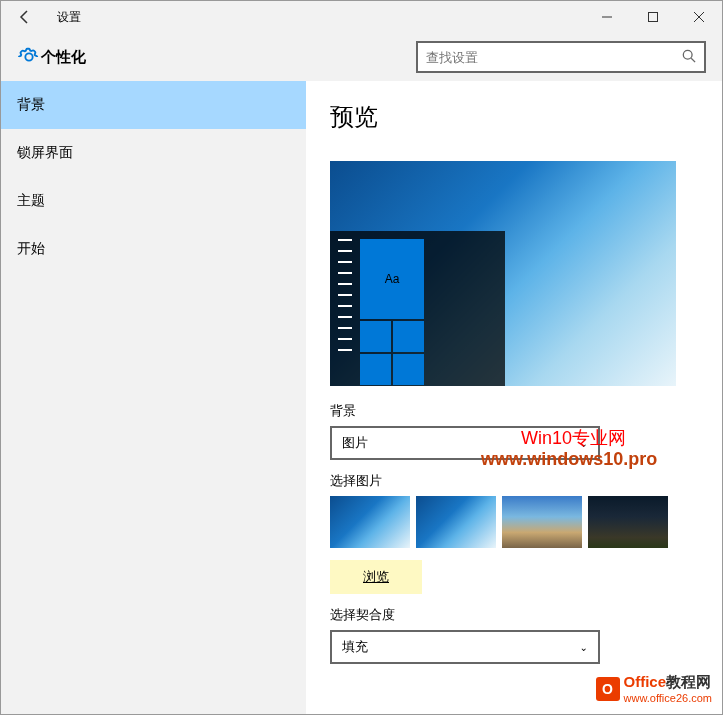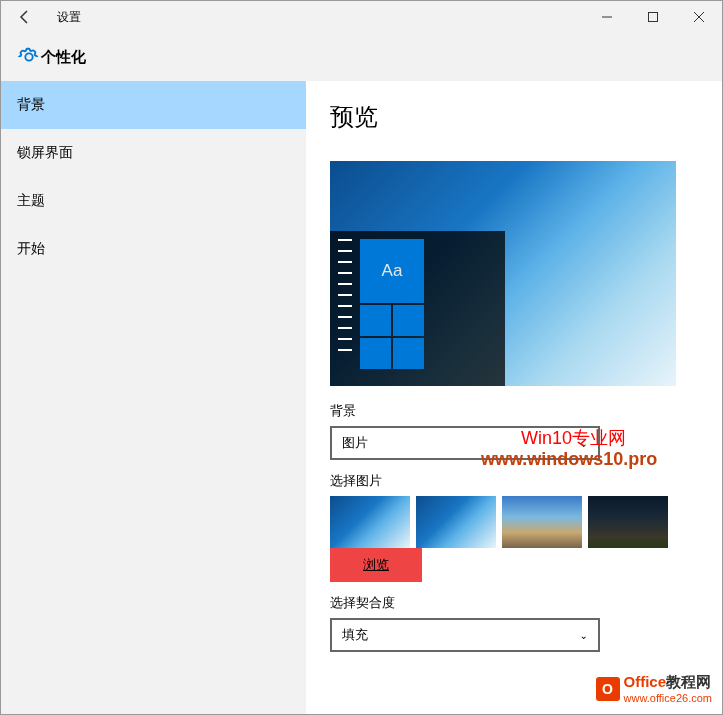--- a/index.html
+++ b/index.html
@@ -24,37 +24,37 @@
     .sidebar-item.active { background: #a6d8ff; }
     
     .main { flex: 1; background: #fff; padding: 20px 24px; overflow-y: auto; }
     .section-title { font-size: 24px; font-weight: 300; margin-bottom: 28px; }
     
     .preview-box { width: 346px; height: 225px; background: linear-gradient(135deg, #0b4d8f 0%, #1976c4 35%, #5db3e8 55%, #a8d8f0 75%, #e8f4fa 100%); position: relative; margin-bottom: 16px; }
     .preview-taskbar { position: absolute; left: 0; bottom: 0; width: 175px; height: 155px; background: rgba(0,0,0,0.75); }
     .start-icons { position: absolute; left: 8px; top: 8px; bottom: 8px; width: 14px; display: flex; flex-direction: column; gap: 9px; }
     .start-icon-line { height: 2px; background: #fff; }
     .tiles { position: absolute; left: 30px; top: 8px; }
-    .tile-big { width: 64px; height: 64px; background: #0078d7; display: flex; align-items: center; justify-content: center; color: #e5e5e5; font-size: 17px; }
+    .tile-big { width: 64px; height: 80px; background: #0078d7; display: flex; align-items: center; justify-content: center; color: #000000; font-size: 12px; }
     .tile-row { display: flex; margin-top: 2px; }
     .tile-sm { width: 31px; height: 31px; background: #0078d7; margin-right: 2px; }
     .sample-window { position: absolute; right: 0; top: 50px; width: 146px; height: 125px; background: #fff; border: 1px solid #ccc; padding: 8px; font-size: 11px; }
     
     .field-label { font-size: 13px; margin-top: 12px; margin-bottom: 6px; }
     .select-box { width: 270px; height: 34px; border: 2px solid #666; background: #fff; display: flex; align-items: center; padding: 0 10px; font-size: 13px; justify-content: space-between; }
     .chevron { font-size: 10px; }
     
     .thumbs { display: flex; gap: 6px; margin-top: 6px; }
     .thumb { width: 80px; height: 52px; }
     .thumb1 { background: linear-gradient(135deg, #0b4d8f 0%, #1976c4 40%, #5db3e8 60%, #e8f4fa 100%); }
     .thumb2 { background: linear-gradient(135deg, #0b4d8f 0%, #1976c4 40%, #5db3e8 60%, #e8f4fa 100%); }
     .thumb3 { background: linear-gradient(180deg, #3a7bc8 0%, #7ab8e0 40%, #c9a872 70%, #7a6548 100%); }
     .thumb4 { background: linear-gradient(180deg, #0a1a2a 0%, #1a2838 40%, #3a3828 80%, #2a3818 100%); }
     
-    .browse-btn { width: 92px; height: 34px; background: #ef4444; border: none; font-size: 13px; margin-top: 0; display: flex; align-items: center; justify-content: center; text-decoration: underline; }
+    .browse-btn { width: 92px; height: 34px; background: #fef9c3; border: none; font-size: 13px; margin-top: 12px; display: flex; align-items: center; justify-content: center; text-decoration: underline; }
     
     .watermark1 { position: absolute; left: 520px; top: 425px; color: #f00; font-size: 18px; font-weight: 500; pointer-events: none; z-index: 10; white-space: nowrap; }
     .watermark2 { position: absolute; left: 480px; top: 448px; color: #c2410c; font-size: 18px; font-weight: 700; pointer-events: none; z-index: 10; white-space: nowrap; }
     .watermark3 { position: absolute; right: 10px; bottom: 10px; z-index: 10; pointer-events: none; display: flex; align-items: center; gap: 4px; }
     .wm-logo { width: 24px; height: 24px; background: #eb3c00; border-radius: 3px; color: #fff; display: flex; align-items: center; justify-content: center; font-weight: bold; font-size: 14px; }
     .wm-text { font-size: 15px; font-weight: bold; }
     .wm-office { color: #eb3c00; } .wm-cn { color: #333; }
     .wm-url { font-size: 11px; color: #eb3c00; }
   </style>
 </head>
@@ -86,20 +86,29 @@
   </div>
 </div>
 
 <div class="header">
   <div class="gear">
     <svg width="22" height="22" viewBox="0 0 24 24">
         <path fill="none" stroke="#0078d7" stroke-width="2" d="M12 8a4 4 0 100 8 4 4 0 000-8zm9 4a1 1 0 00-.6-.9l-1.8-.8a7 7 0 00-.4-1l.7-1.8a1 1 0 00-.2-1.1l-1.4-1.4a1 1 0 00-1.1-.2l-1.8.7a7 7 0 00-1-.4l-.8-1.8A1 1 0 0012 3h-2a1 1 0 00-.9.6l-.8 1.8a7 7 0 00-1 .4l-1.8-.7a1 1 0 00-1.1.2L3 6.7a1 1 0 00-.2 1.1l.7 1.8a7 7 0 00-.4 1l-1.8.8A1 1 0 001 12v0"></path>
       </svg>
   </div>
   <div class="header-title">个性化</div>
+  <div class="search-box">
+    <input type="text" placeholder="查找设置" style="">
+    <span class="search-icon">
+      <svg width="14" height="14" viewBox="0 0 16 16">
+          <circle cx="6.5" cy="6.5" r="5" stroke="#666" stroke-width="1.5" fill="none"></circle>
+          <line x1="10.5" y1="10.5" x2="15" y2="15" stroke="#666" stroke-width="1.5"></line>
+        </svg>
+    </span>
+  </div>
 </div>
 
 <div class="content">
   <div class="sidebar">
     <div class="sidebar-item active">
         <span>背景</span>
       </div>
     <div class="sidebar-item">
         <span>锁屏界面</span>
       </div>

